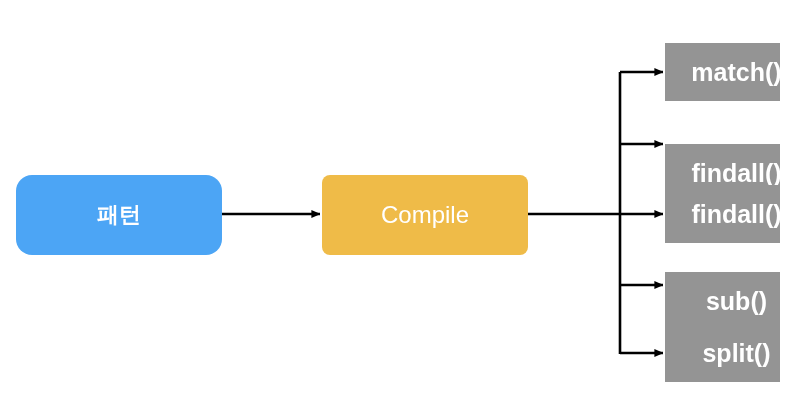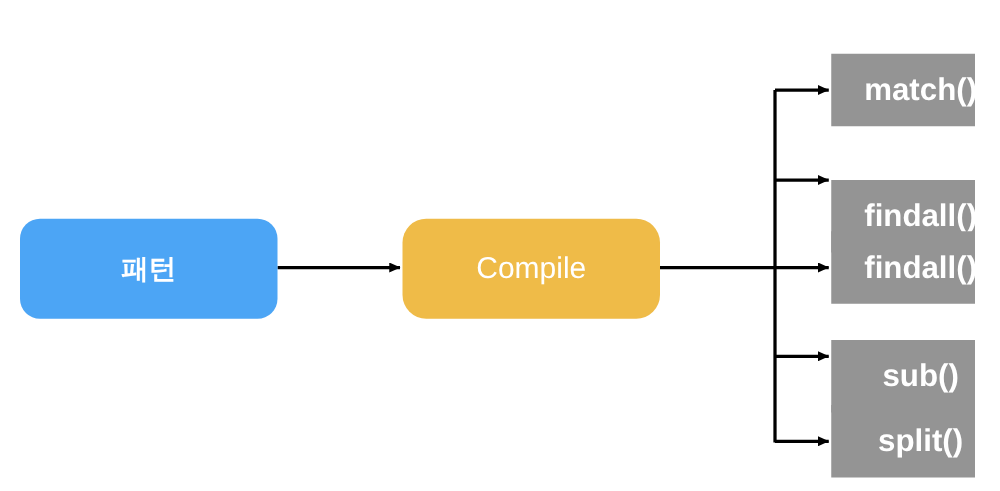--- a/index.html
+++ b/index.html
@@ -37,21 +37,21 @@
     border-radius: 16px;
     font-size: 22px;
     font-weight: 700;
   }
   .node-compile {
     left: 322px;
     top: 175px;
     width: 206px;
     height: 80px;
     background: #efbb48;
-    border-radius: 19px;
+    border-radius: 8px;
     font-size: 24px;
     font-weight: 400;
   }
   .node-method {
     left: 665px;
     width: 115px;
     height: 58px;
     background: #949494;
     border-radius: 0;
     font-size: 25px;

